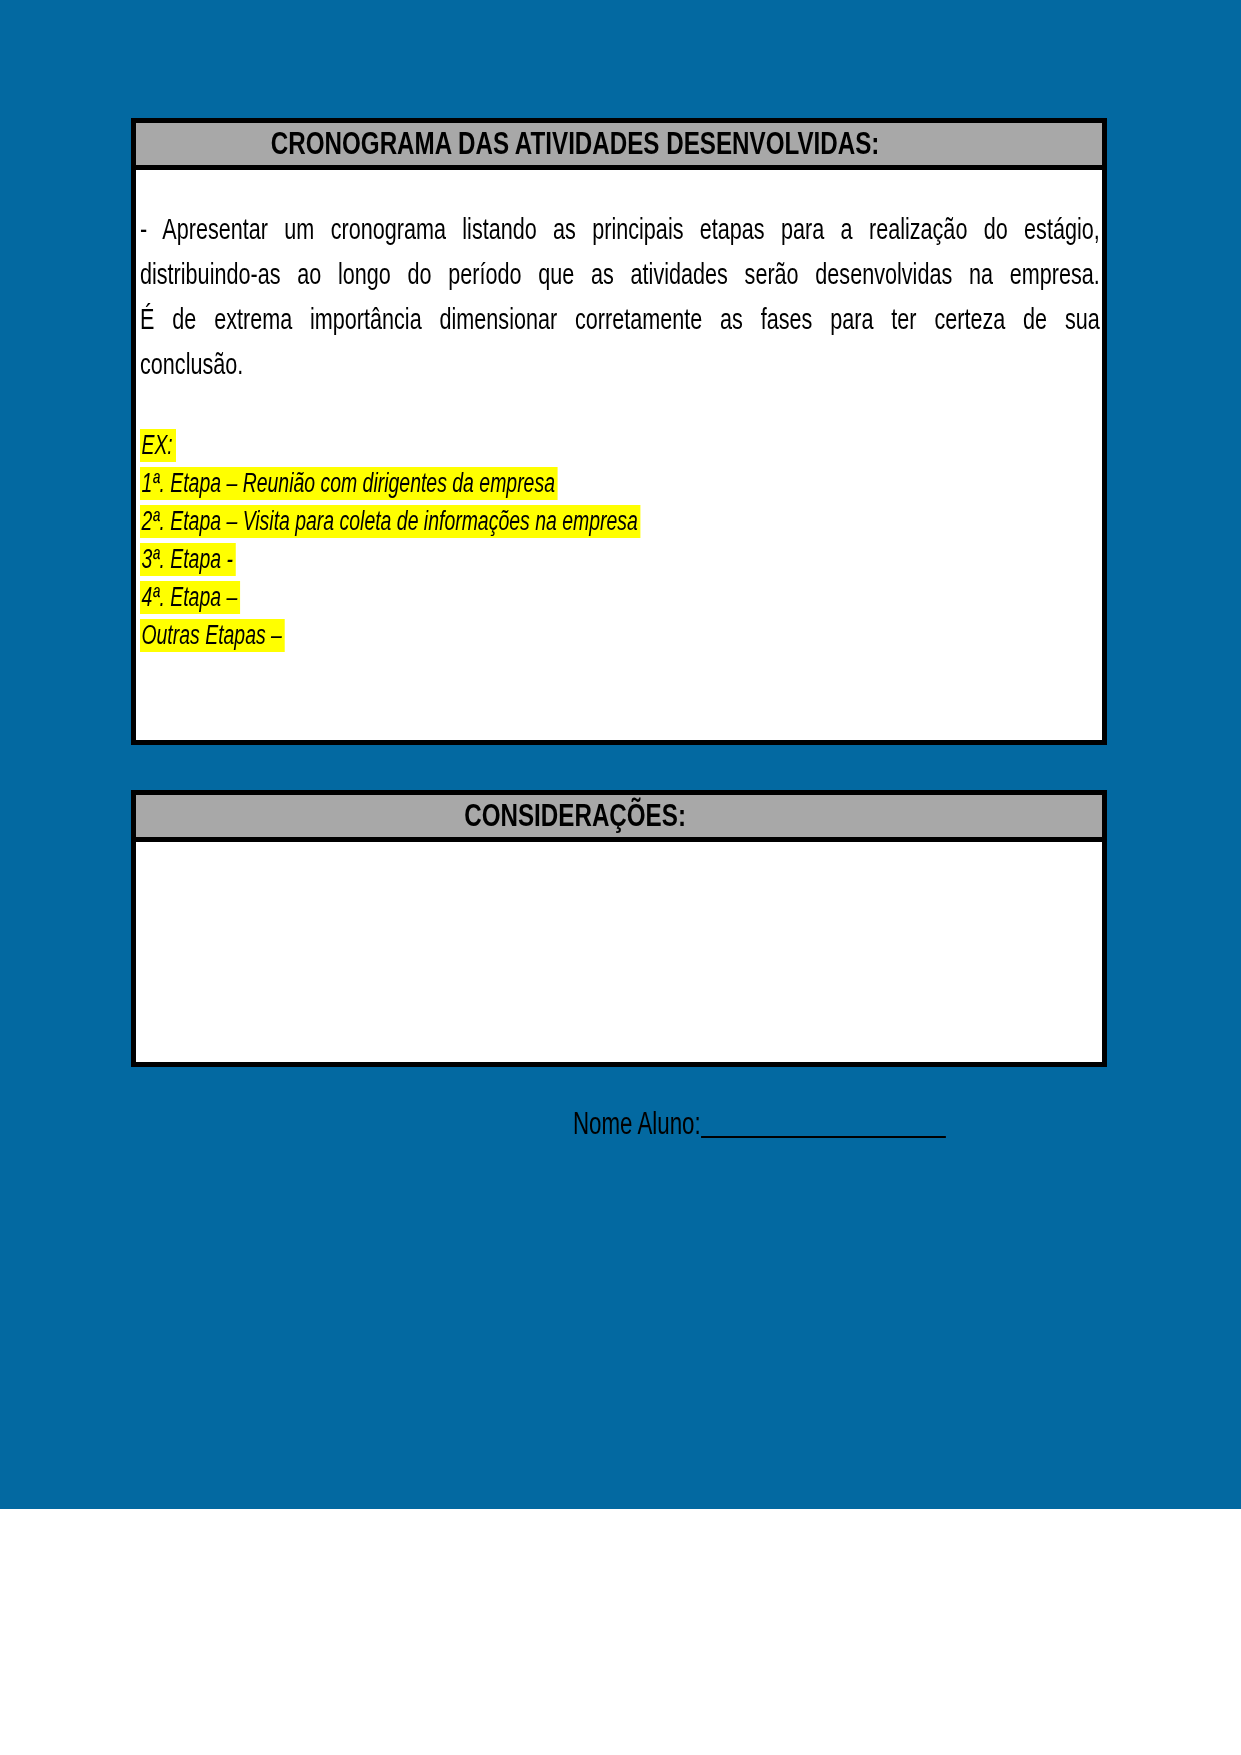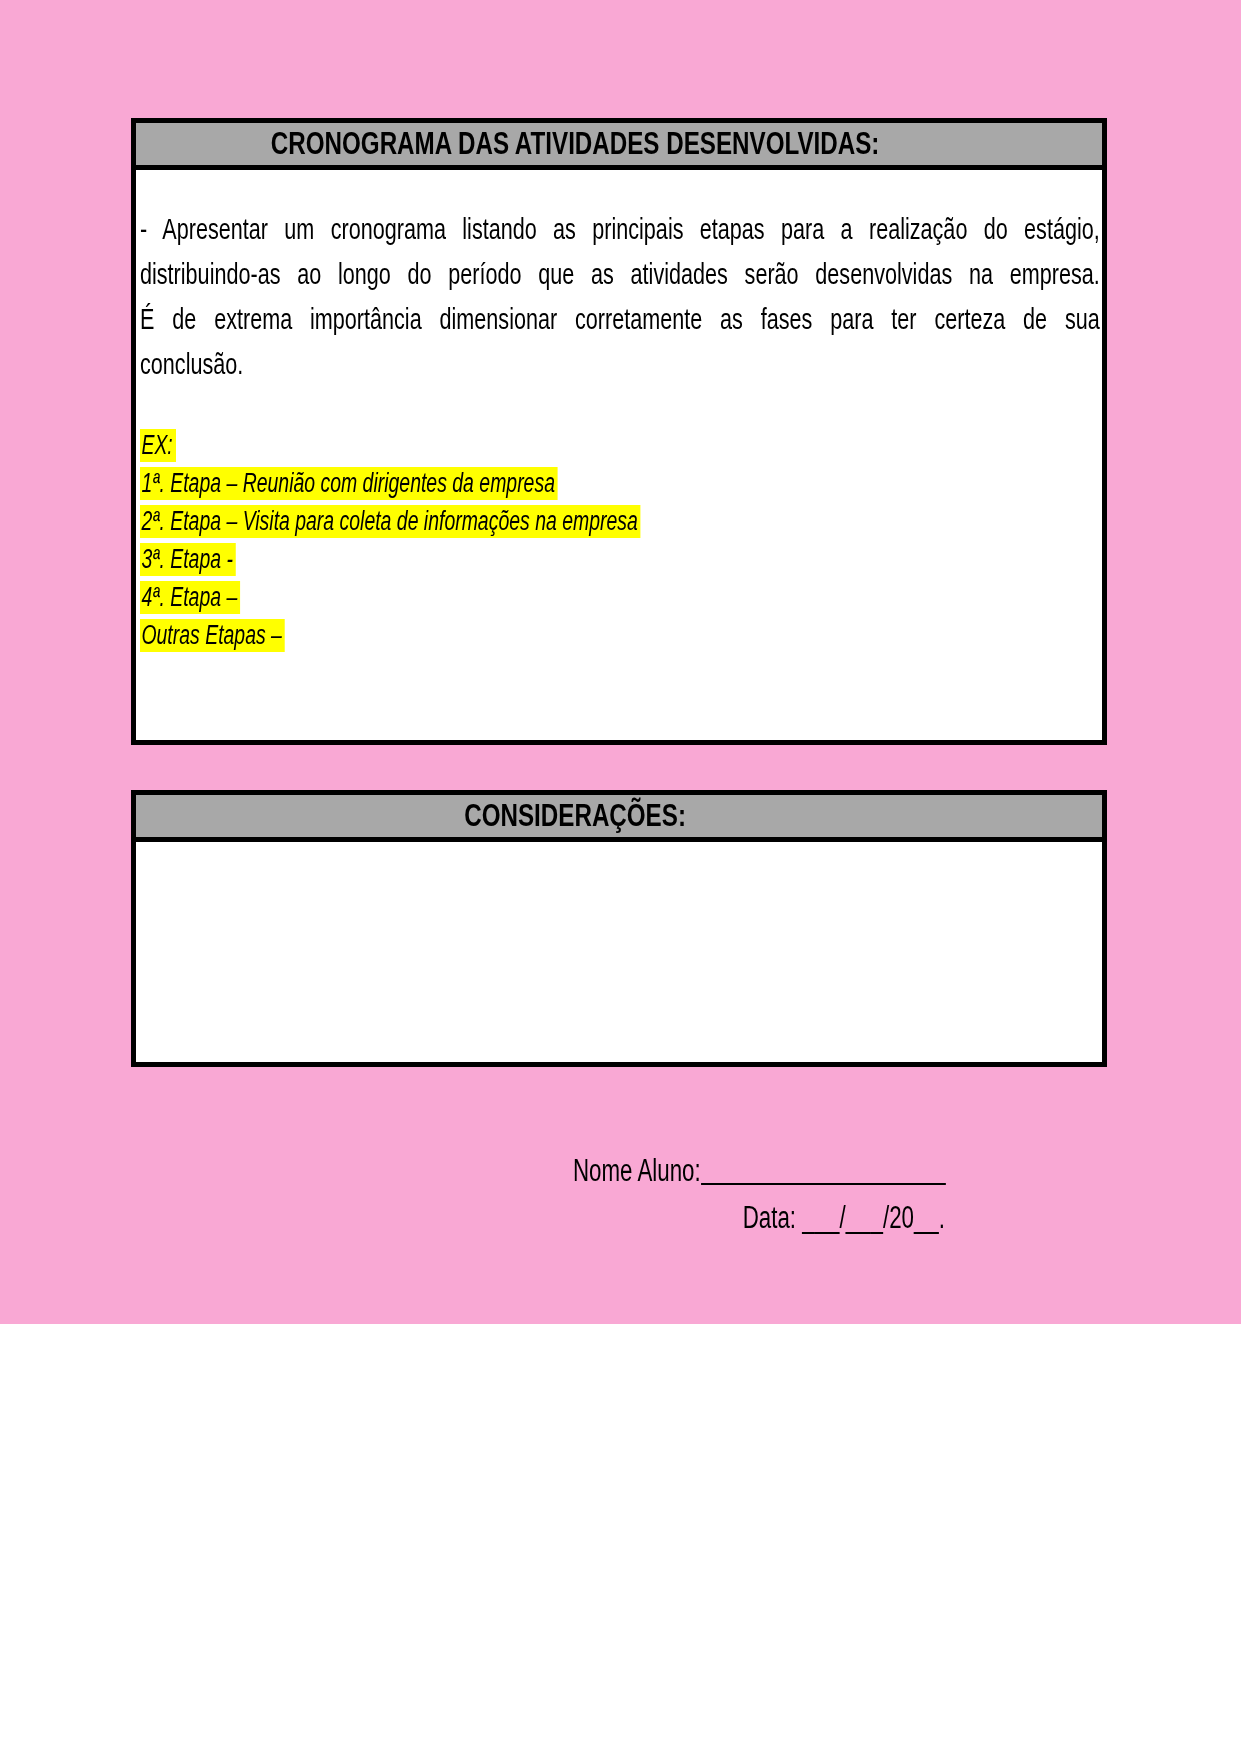--- a/index.html
+++ b/index.html
@@ -3,21 +3,21 @@
 <meta charset="utf-8">
 <style>
   html, body { margin: 0; padding: 0; }
   body {
     width: 1241px; height: 1755px;
     background: #ffffff;
     overflow: hidden;
     font-family: "Liberation Sans", "DejaVu Sans", sans-serif;
     color: #000000;
   }
-  .page { position: relative; width: 1241px; height: 1324px; background: #f9a8d4; }
+  .page { position: relative; width: 1241px; height: 1509px; background: #0369a1; }
 
   .section {
     position: absolute; left: 131px; width: 976px;
     border: 5px solid #000000; box-sizing: border-box;
     background: #ffffff; overflow: hidden;
   }
   #box-cronograma { top: 118px; height: 627px; }
   #box-consideracoes { top: 790px; height: 277px; }
 
   .section-header {
@@ -55,21 +55,21 @@
   }
 
   .consideracoes-text {
     margin: 42px 0 0 4px;
     font-size: 30px; line-height: 45px;
   }
 
   .student-form {
     position: absolute; top: 1100px; left: 131px; width: 814px;
     text-align: right;
-    font-size: 31px; line-height: 47px; margin-top: 47px;
+    font-size: 31px; line-height: 47px;
   }
   .form-line { white-space: nowrap; }
   .cond-right {
     display: inline-block; white-space: nowrap;
     transform: scaleX(0.72); transform-origin: 100% 50%;
   }
   .blank {
     display: inline-block;
     border-bottom: 2px solid #000000;
     height: 32px; vertical-align: baseline;
@@ -108,18 +108,15 @@
   <div class="section" id="box-consideracoes">
     <div class="section-header">
       <span class="cond-center">CONSIDERAÇÕES:</span>
     </div>
   </div>
 
   <div class="student-form">
     <div class="form-line">
       <span class="cond-right"><span>Nome Aluno:</span><span class="blank blank-nome"></span></span>
     </div>
-    <div class="form-line">
-      <span class="cond-right"><span>Data:</span>&nbsp;<span>___/___/20__.</span></span>
-    </div>
   </div>
 
 </div>
 
 </body></html>

